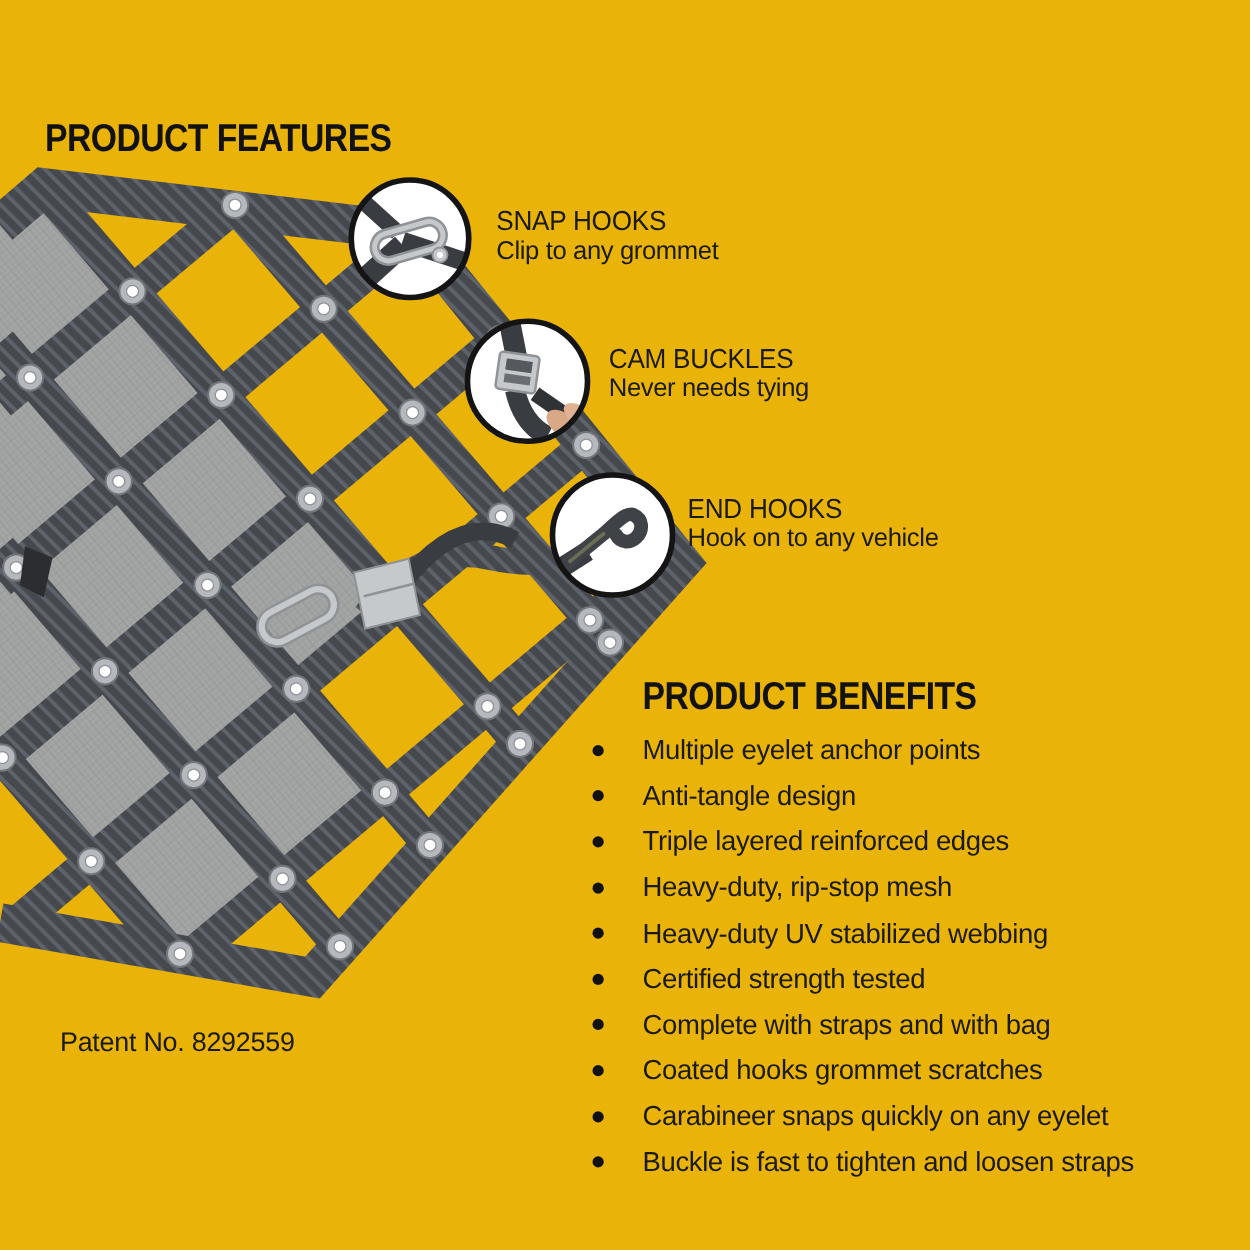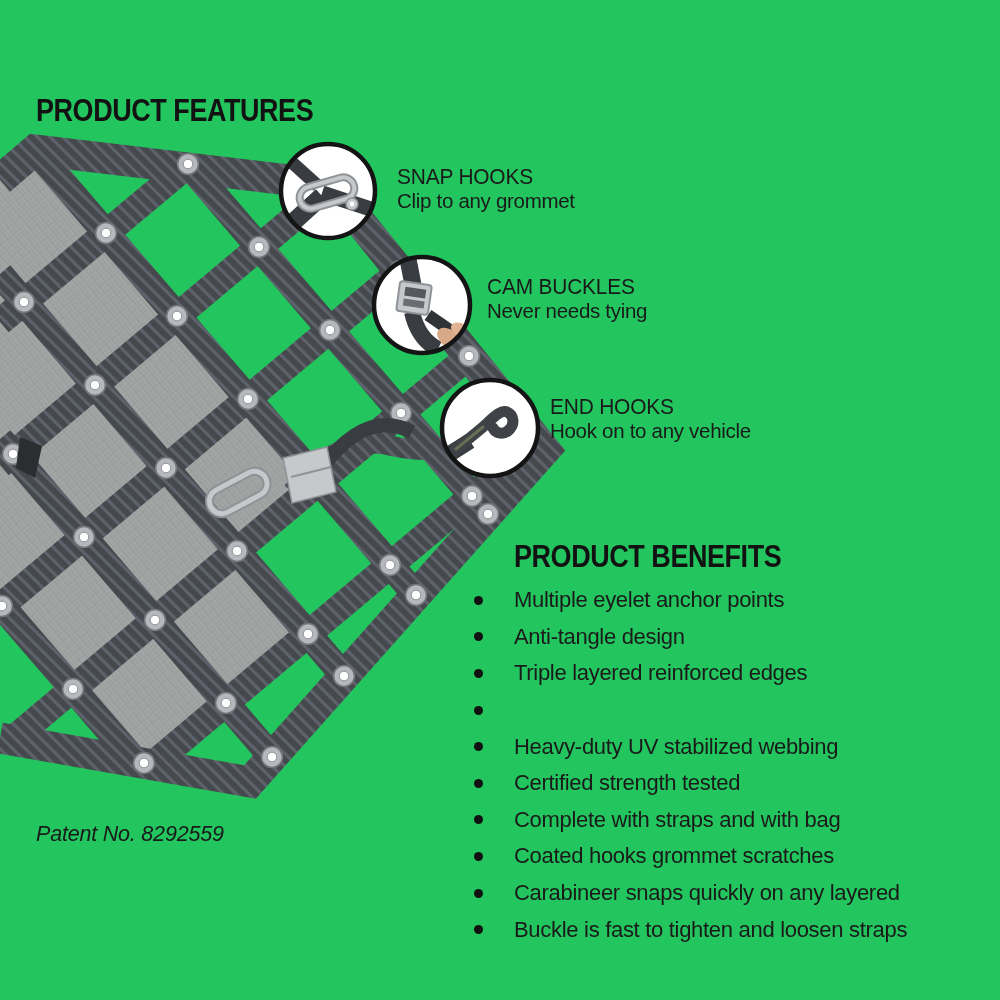--- a/index.html
+++ b/index.html
@@ -1,16 +1,16 @@
 <!DOCTYPE html>
 <html><head>
 <meta charset="utf-8">
 <style>
   html,body{margin:0;padding:0;background:#fff;}
-  .stage{position:relative;width:1000px;height:1000px;background:#22c55e;overflow:hidden;
+  .stage{position:relative;width:1000px;height:1000px;background:#eab308;overflow:hidden;
          font-family:"Liberation Sans",sans-serif;color:#1a1a1a;}
   .art{position:absolute;left:0;top:0;width:1000px;height:1000px;}
   .abs{position:absolute;}
   .h-title{font-size:31px;font-weight:bold;color:#121212;letter-spacing:-.5px;
            transform:scaleX(.87);transform-origin:left top;white-space:nowrap;line-height:34px;}
   .callout-label{line-height:1.1;white-space:nowrap;}
   .callout-label .t{font-size:22px;letter-spacing:-.2px;transform:scaleX(.95);transform-origin:left top;display:block;}
   .callout-label .s{font-size:20.5px;letter-spacing:-.3px;display:block;margin-top:1px;text-align:right;}
   .benefits{left:472px;top:541px;}
   .benefits h2{margin:0 0 0 42px;font-size:31px;font-weight:bold;color:#121212;letter-spacing:-.5px;
@@ -279,42 +279,43 @@
       <li>
           <span class="dot"></span>
           <span class="txt">Anti-tangle design</span>
         </li>
       <li>
           <span class="dot"></span>
           <span class="txt">Triple layered reinforced edges</span>
         </li>
       <li>
           <span class="dot"></span>
+          <span class="txt">Heavy-duty, rip-stop mesh</span>
         </li>
       <li>
           <span class="dot"></span>
           <span class="txt">Heavy-duty UV stabilized webbing</span>
         </li>
       <li>
           <span class="dot"></span>
           <span class="txt">Certified strength tested</span>
         </li>
       <li>
           <span class="dot"></span>
           <span class="txt">Complete with straps and with bag</span>
         </li>
       <li>
           <span class="dot"></span>
           <span class="txt">Coated hooks grommet scratches</span>
         </li>
       <li>
           <span class="dot"></span>
-          <span class="txt">Carabineer snaps quickly on any layered</span>
+          <span class="txt">Carabineer snaps quickly on any eyelet</span>
         </li>
       <li>
           <span class="dot"></span>
           <span class="txt">Buckle is fast to tighten and loosen straps</span>
         </li>
     </ul>
   </div>
 
-  <div class="abs patent" style="left:36px;top:822px;font-style:italic;">Patent No. 8292559</div>
+  <div class="abs patent" style="left:48px;top:822px;">Patent No. 8292559</div>
 </div>
 
 </body></html>

